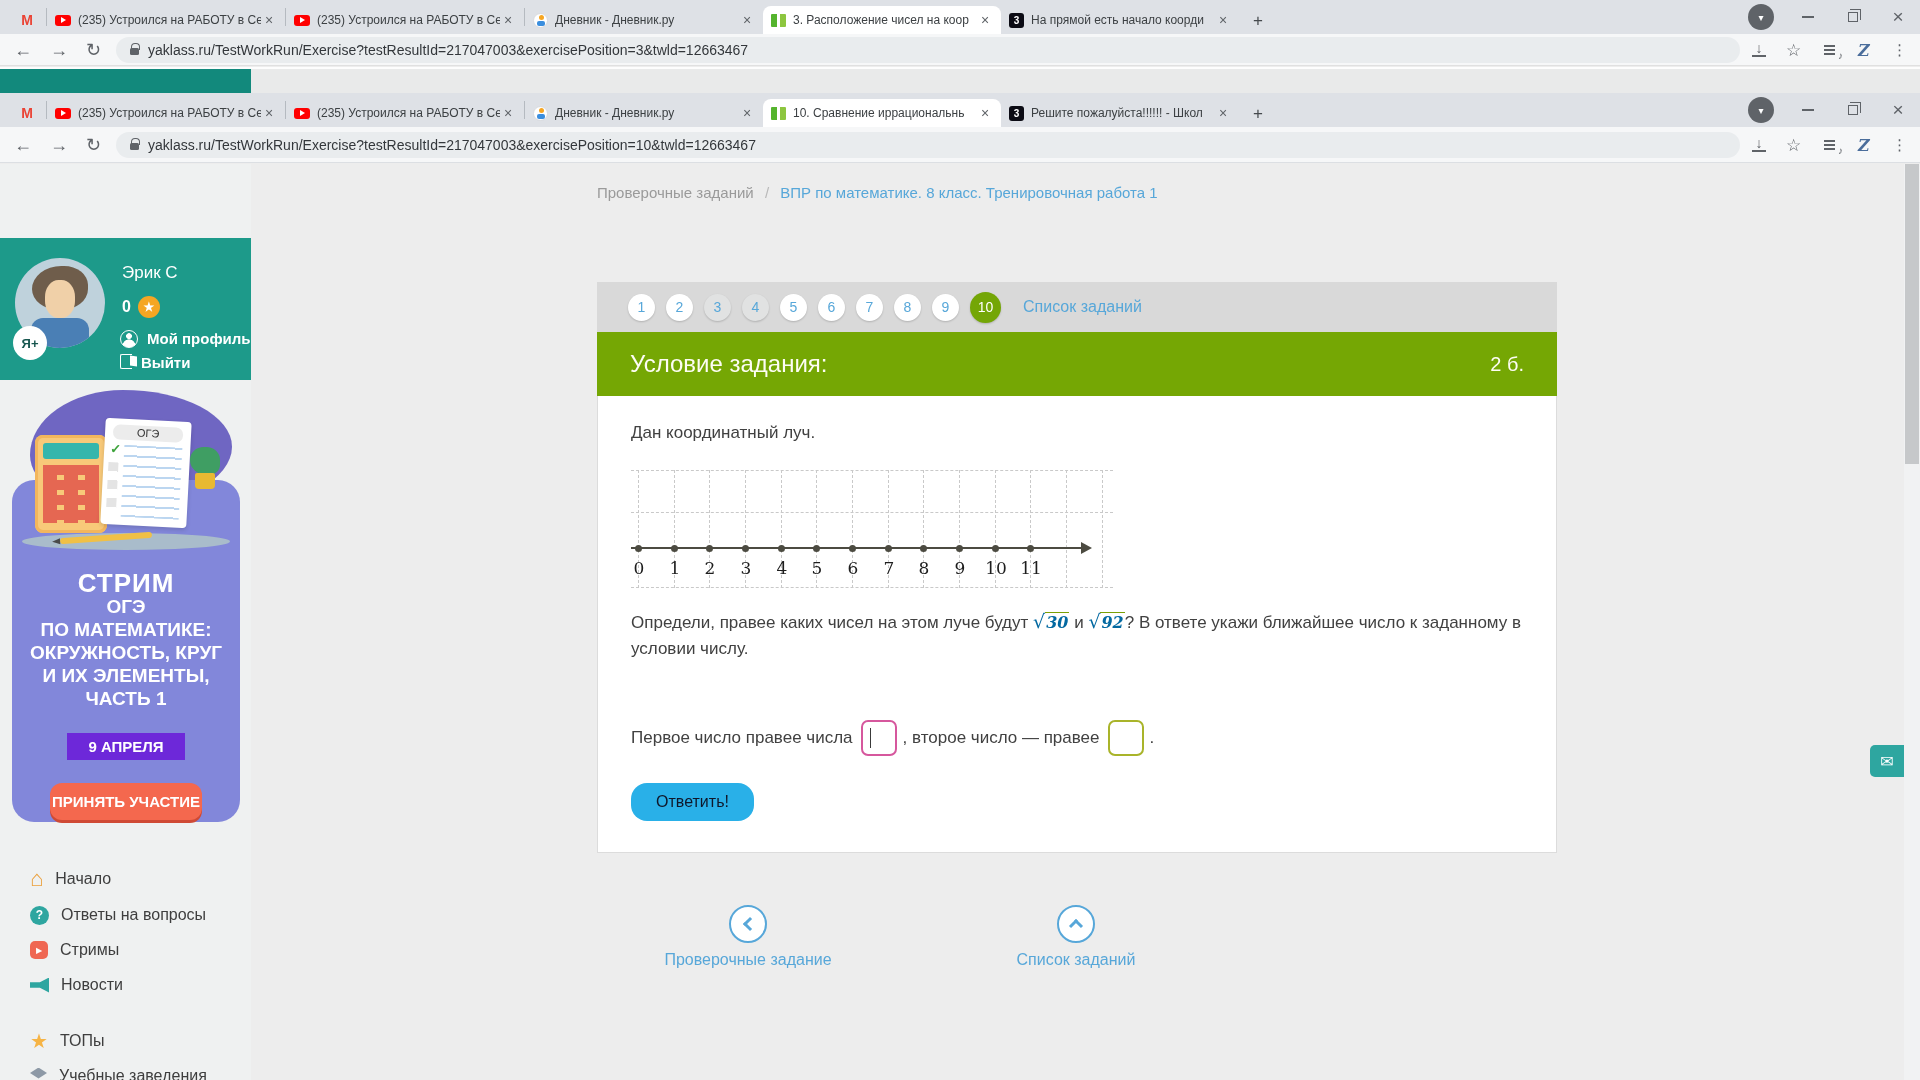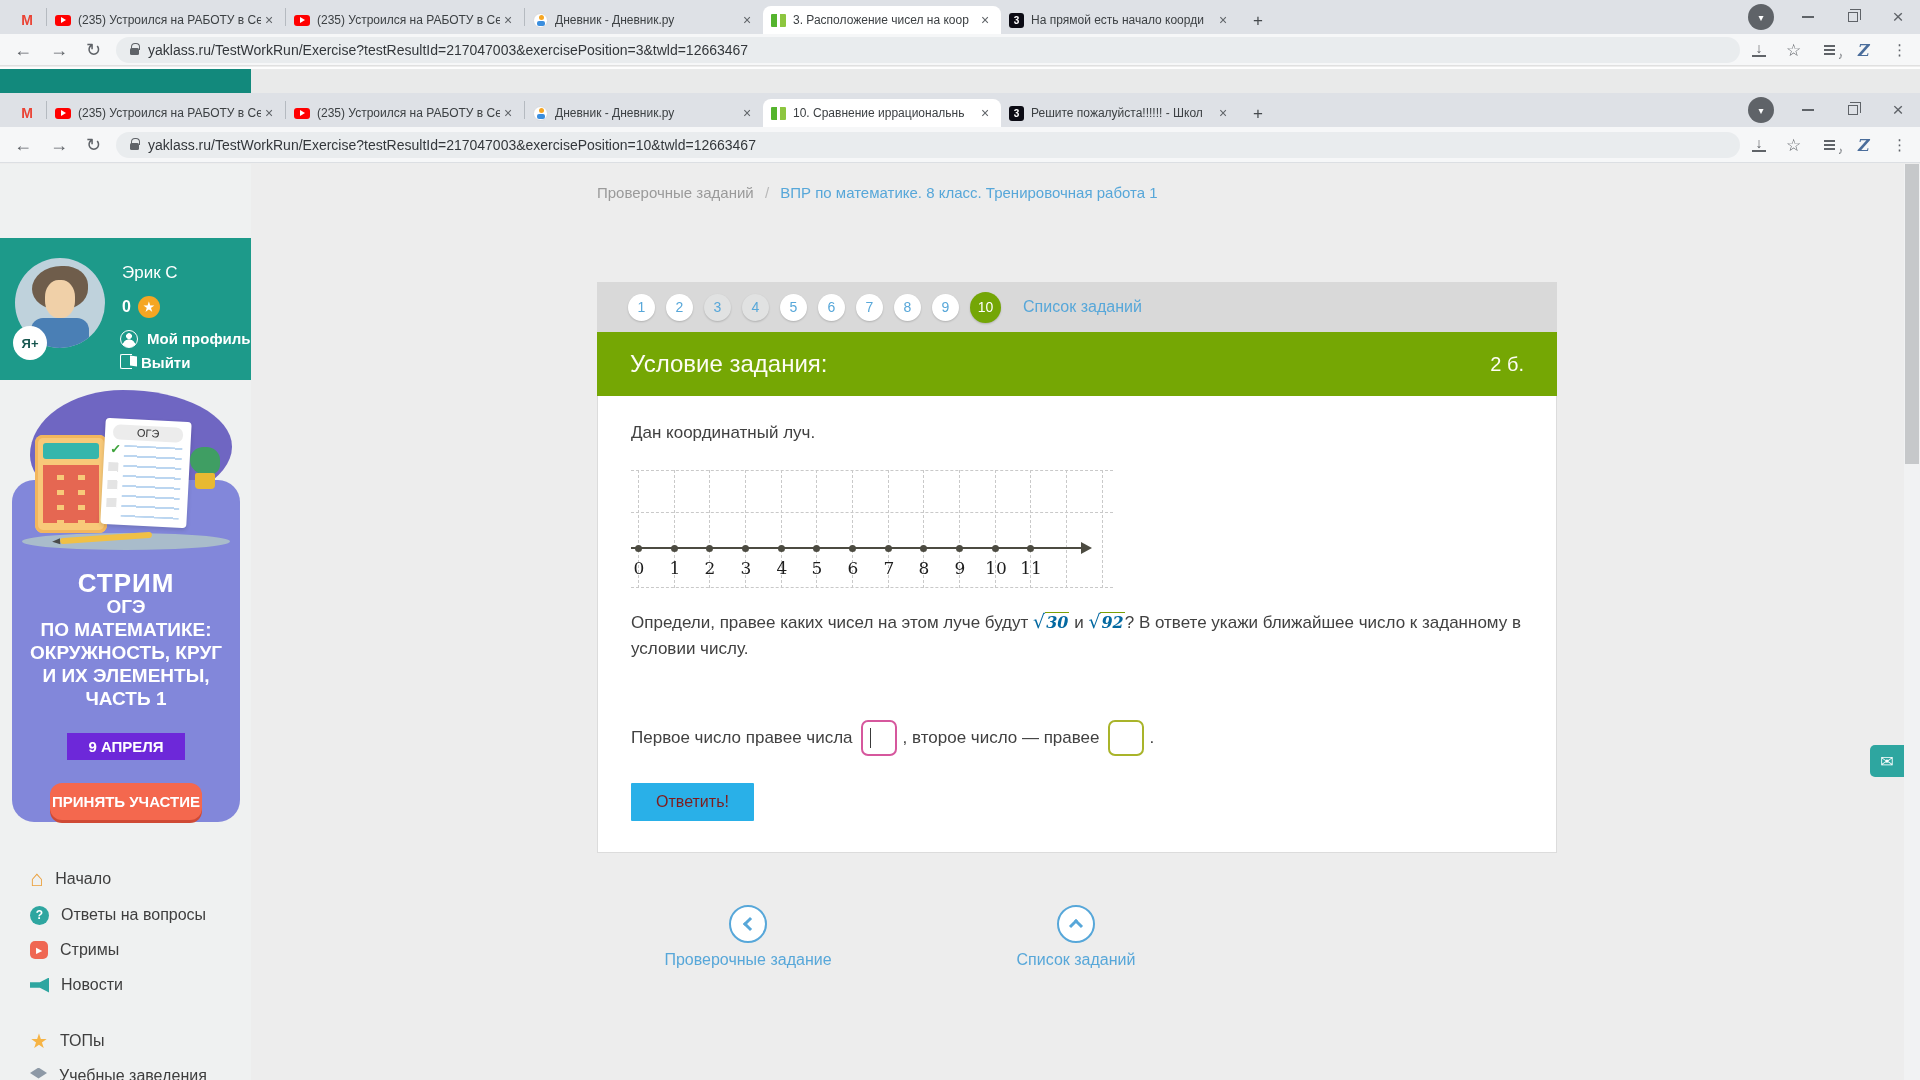--- a/index.html
+++ b/index.html
@@ -214,21 +214,21 @@
   .sqrt .rad { border-top:1.6px solid #7aa004; font-size:16px; font-weight:bold; padding:0 1px; }
   .note { position:absolute; left:33px; top:285px; font-size:16px; font-style:italic; color:#4a4a4a; }
   .answer-row { position:absolute; left:33px; top:324px; display:flex; align-items:center;
       font-size:17px; color:#414141; }
   .ans-input { width:36px; height:36px; border-radius:7px; margin:0 6px; outline:none;
       font-size:16px; text-align:center; }
   .ans-input.first { border:2px solid #d6579d; margin-left:8px;
       background:linear-gradient(#3a3a3a,#3a3a3a) 7px 50% / 1px 20px no-repeat; }
   .ans-input.second { border:2px solid #a9b42a; margin-left:8px; }
   .submit-btn { position:absolute; left:33px; top:387px; width:123px; height:38px; background:#29b0e8;
-      border:none; border-radius:1px; color:#7f1d1d; font-size:16px; font-family:"Liberation Sans",sans-serif; }
+      border:none; border-radius:16px; color:#0f172a; font-size:16px; font-family:"Liberation Sans",sans-serif; }
 
   .nav-btn { position:absolute; top:741px; width:38px; height:38px; border-radius:50%;
       border:2px solid #57a7d9; background:#fff; display:flex; align-items:center; justify-content:center; }
   .chev { width:10px; height:10px; border-left:3px solid #57a7d9; border-top:3px solid #57a7d9; }
   .chev.left { transform:rotate(-45deg); margin-left:4px; }
   .chev.up { transform:rotate(45deg); margin-top:4px; }
   .nav-label { position:absolute; top:787px; width:240px; text-align:center; font-size:16px; }
 
   
   .scrollbar { position:absolute; left:1904px; top:164px; width:16px; height:916px; background:#f1f2f3; }

